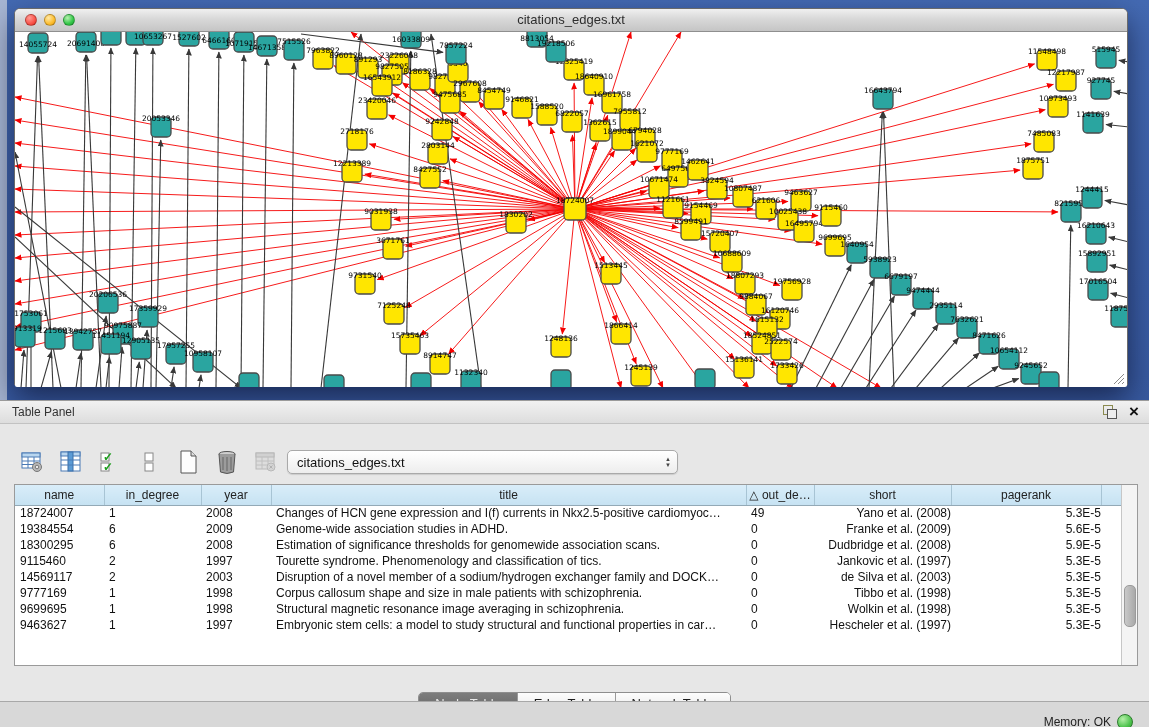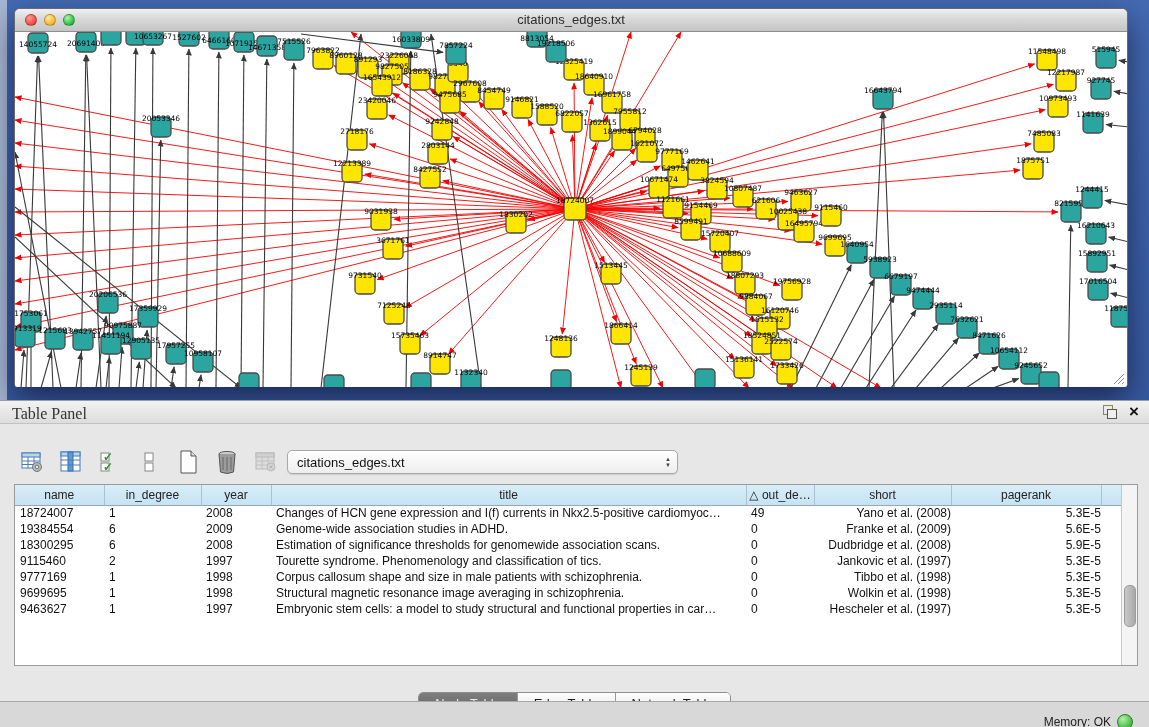--- a/index.html
+++ b/index.html
@@ -23,21 +23,21 @@
   .light.red{background:radial-gradient(circle at 35% 30%,#ff9a93,#f95349 60%,#d8281e);}
   .light.yellow{background:radial-gradient(circle at 35% 30%,#ffe9a8,#fdbd2e 60%,#df9a12);}
   .light.green{background:radial-gradient(circle at 35% 30%,#b7f0b0,#33c748 60%,#1ea133);}
   .graph-area{position:relative;width:1112px;height:355px;background:#fff;overflow:hidden;border-radius:0 0 2px 2px;}
   .resize-grip{position:absolute;right:2px;bottom:2px;}
 
   
   .app-bottom{position:absolute;left:0;top:400px;width:1149px;height:327px;background:#e7e7e7;border-top:1px solid #9b9b9b;}
   .panel-header{position:absolute;left:0;top:0;width:100%;height:22px;
       background:linear-gradient(180deg,#f2f2f2,#dddddd);border-bottom:1px solid #c2c2c2;}
-  .panel-header .ph-title{position:absolute;left:12px;top:4px;font-size:16px;color:#333;font-family:Liberation Serif, serif;}
+  .panel-header .ph-title{position:absolute;left:12px;top:4px;font-size:12px;color:#333;}
   .ph-icons{position:absolute;right:10px;top:2px;display:flex;align-items:center;gap:12px;}
   .float-ic{width:14px;height:14px;position:relative;}
   .float-ic .b1{position:absolute;left:0;top:0;width:8px;height:8px;border:1px solid #8b8b50;background:transparent;}
   .float-ic .b2{position:absolute;right:0;bottom:0;width:8px;height:8px;border:1px solid #555;background:#eee;}
   .close-ic{font-size:17px;font-weight:bold;color:#111;line-height:17px;cursor:default;}
 
   .toolbar{position:absolute;left:18px;top:44px;height:34px;display:flex;align-items:center;gap:11px;}
   .tbtn{width:28px;height:28px;display:flex;align-items:center;justify-content:center;border-radius:3px;}
   .fx{font-family:"DejaVu Serif",serif;font-style:italic;font-size:15px;color:#111;font-weight:bold;}
   .combo{position:absolute;left:287px;top:49px;width:391px;height:24px;box-sizing:border-box;
@@ -868,20 +868,30 @@
             <td>9115460</td>
             <td>2</td>
             <td>1997</td>
             <td>Tourette syndrome. Phenomenology and classification of tics.</td>
             <td>0</td>
             <td class="c">Jankovic et al. (1997)</td>
             <td class="c">5.3E-5</td>
             <td></td>
           </tr>
           <tr>
+            <td>14569117</td>
+            <td>2</td>
+            <td>2003</td>
+            <td>Disruption of a novel member of a sodium/hydrogen exchanger family and DOCK…</td>
+            <td>0</td>
+            <td class="c">de Silva et al. (2003)</td>
+            <td class="c">5.3E-5</td>
+            <td></td>
+          </tr>
+          <tr>
             <td>9777169</td>
             <td>1</td>
             <td>1998</td>
             <td>Corpus callosum shape and size in male patients with schizophrenia.</td>
             <td>0</td>
             <td class="c">Tibbo et al. (1998)</td>
             <td class="c">5.3E-5</td>
             <td></td>
           </tr>
           <tr>

